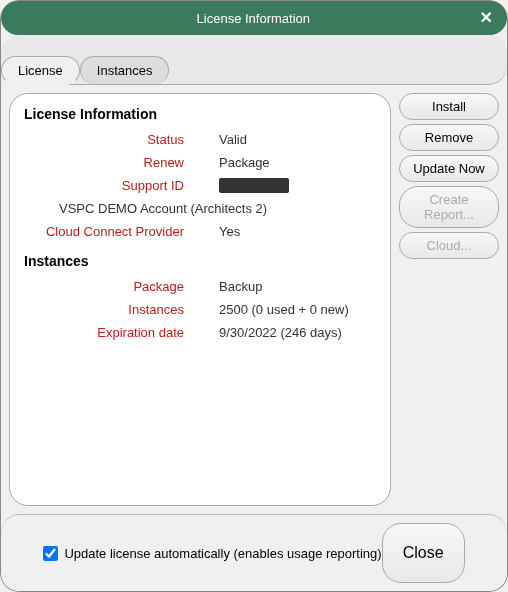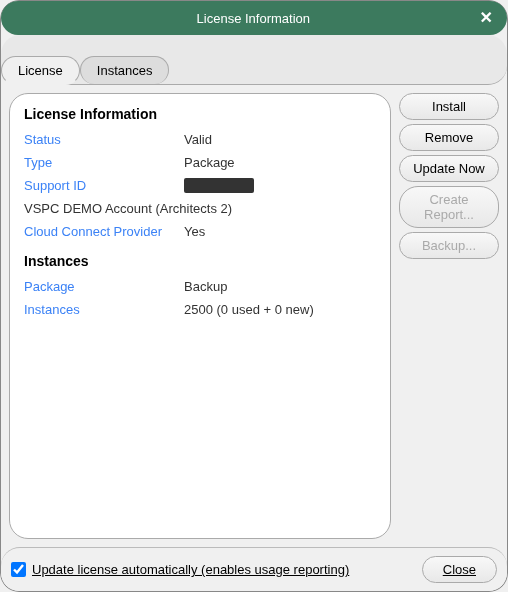--- a/index.html
+++ b/index.html
@@ -108,26 +108,28 @@
     }
 
     .info-row {
       display: flex;
       margin-bottom: 8px;
       align-items: flex-start;
     }
 
     .info-label {
       width: 160px;
-      color: #3b82f6;
-      flex-shrink: 0;
+      color: #b91c1c;
+      flex-shrink: 0;
+      text-align: right;
     }
 
     .info-value {
       color: #333;
+      margin-left: 35px;
     }
 
     .info-value.redacted {
       background: #333;
       color: #333;
       border-radius: 2px;
       padding: 0 2px;
       user-select: none;
     }
 
@@ -158,47 +160,46 @@
     }
 
     .btn:disabled {
       color: #aaa;
       cursor: default;
     }
 
     .bottom-bar {
       display: flex;
       align-items: center;
-      justify-content: space-between;
+      justify-content: center;
       padding: 8px 10px;
       border-top: 1px solid #bbb;
       background: #f0f0f0;
       flex-shrink: 0;
-      text-decoration: underline;
     }
 
     .checkbox-label {
       display: flex;
       align-items: center;
       gap: 6px;
       font-size: 13px;
     }
 
     .checkbox-label input[type="checkbox"] {
       width: 15px;
       height: 15px;
       cursor: pointer;
     }
 
     .close-btn {
-      padding: 5px 20px;
+      padding: 20px 20px;
       border: 1px solid #aaa;
       background: linear-gradient(to bottom, #f8f8f8, #e8e8e8);
       cursor: pointer;
-      font-size: 13px;
+      font-size: 16px;
     }
   </style>
 </head>
 <body>
 
 <div class="dialog">
 
   <div class="title-bar">
     <div style="width:20px"></div>
     <span class="title-bar-title">License Information</span>
@@ -214,21 +215,21 @@
 
     <div class="info-panel">
 
       <div class="section-title">License Information</div>
 
       <div class="info-row">
         <span class="info-label">Status</span>
         <span class="info-value">Valid</span>
       </div>
       <div class="info-row">
-        <span class="info-label">Type</span>
+        <span class="info-label">Renew</span>
         <span class="info-value">Package</span>
       </div>
       <div class="info-row">
         <span class="info-label">Support ID</span>
         <span class="info-value redacted" style="background:#333;color:#333;min-width:70px;display:inline-block;">&nbsp;&nbsp;&nbsp;&nbsp;&nbsp;&nbsp;&nbsp;&nbsp;&nbsp;&nbsp;</span>
       </div>
       <div class="info-row">
         <span class="info-value">VSPC DEMO Account (Architects 2)</span>
       </div>
       <div class="info-row">
@@ -238,29 +239,33 @@
 
       <div class="subsection-title">Instances</div>
 
       <div class="info-row">
         <span class="info-label">Package</span>
         <span class="info-value">Backup</span>
       </div>
       <div class="info-row">
         <span class="info-label">Instances</span>
         <span class="info-value">2500 (0 used + 0 new)</span>
+      </div>
+      <div class="info-row">
+        <span class="info-label">Expiration date</span>
+        <span class="info-value">9/30/2022 (246 days)</span>
       </div>
     </div>
 
     <div class="buttons-panel">
       <button class="btn">Install</button>
       <button class="btn">Remove</button>
       <button class="btn">Update Now</button>
       <button class="btn" disabled="">Create Report...</button>
-      <button class="btn" disabled="">Backup...</button>
+      <button class="btn" disabled="">Cloud...</button>
     </div>
   </div>
 
   <div class="bottom-bar">
     <label class="checkbox-label">
       <input type="checkbox" checked="" style="">
       <span>Update license automatically (enables usage reporting)</span>
     </label>
     <button class="close-btn">Close</button>
   </div>

